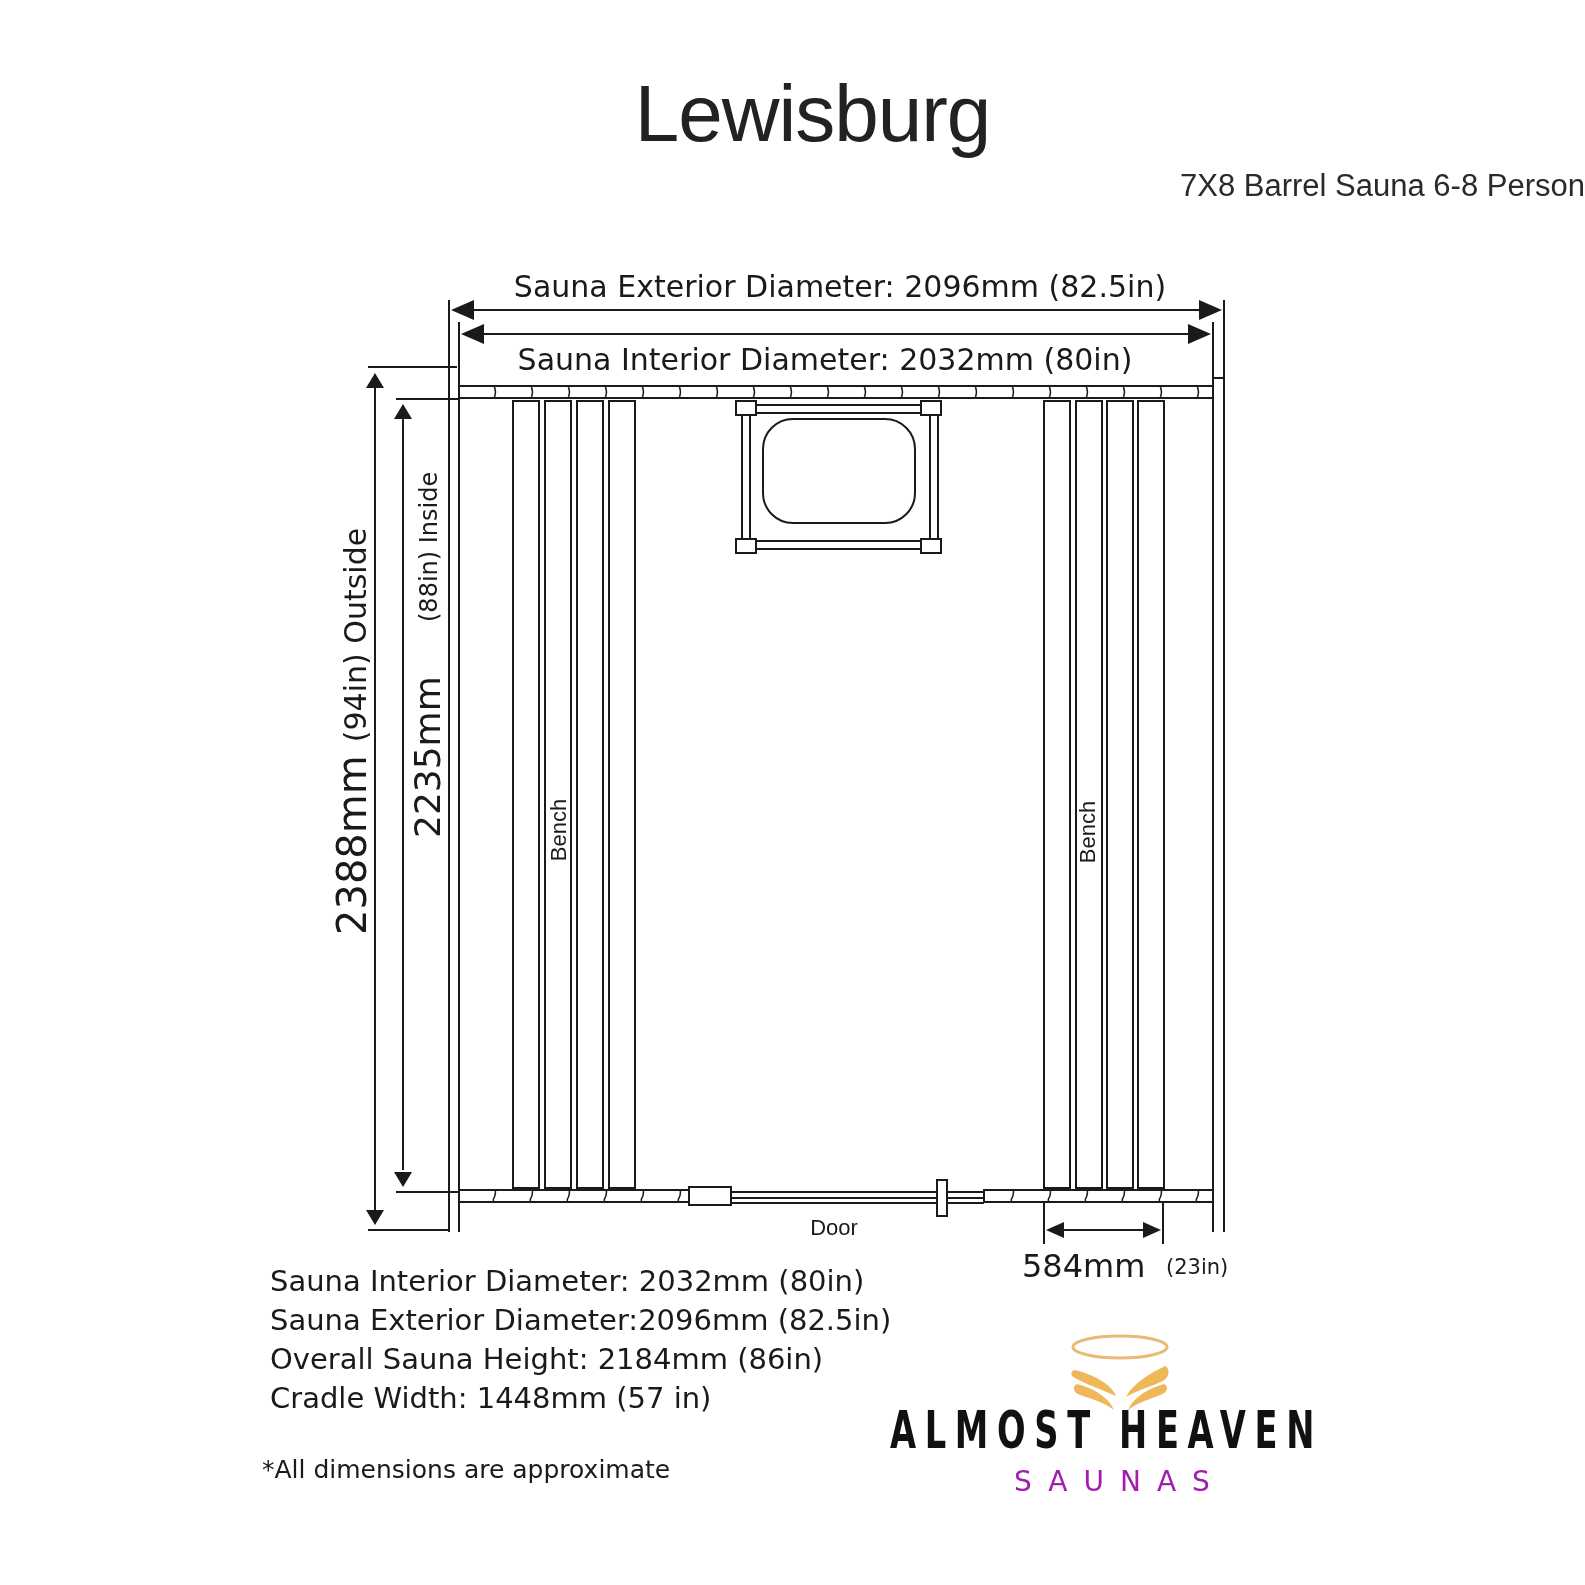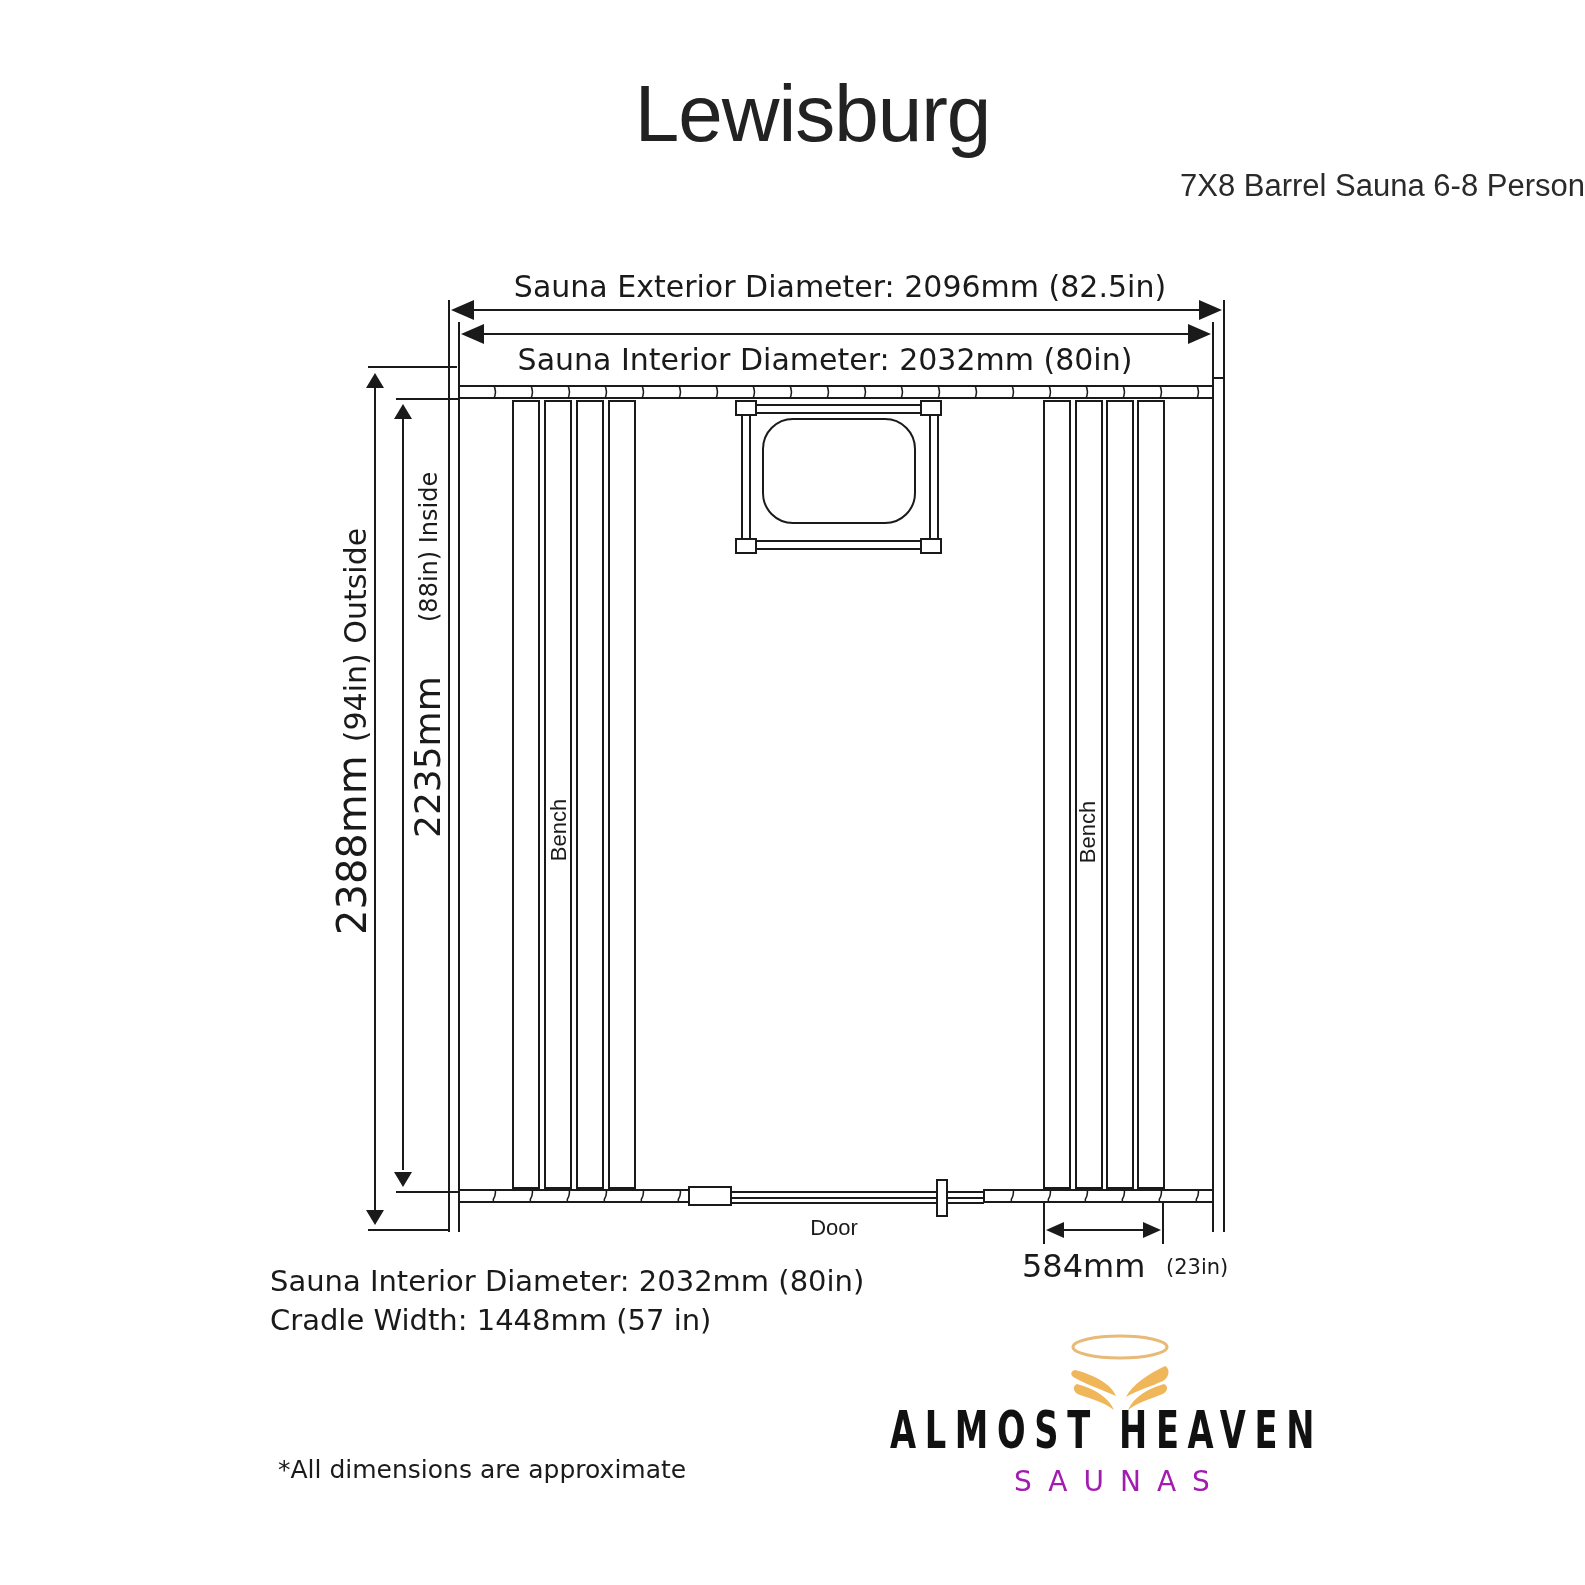--- a/index.html
+++ b/index.html
@@ -2,21 +2,21 @@
 <html><head>
 <meta charset="utf-8">
 <style>
   html, body { margin: 0; padding: 0; background: #ffffff; }
   body { width: 1585px; height: 1585px; position: relative; overflow: hidden; font-family: "DejaVu Sans", sans-serif; color: #1a1a1a; }
   .title { position: absolute; top: 68px; left: 0; width: 1585px; text-align: center; font-family: "Liberation Sans", sans-serif; font-size: 80px; color: #222; letter-spacing: -1px; padding-left: 20px; }
   .subtitle { position: absolute; top: 168px; left: 0; width: 1585px; text-align: right; font-family: "Liberation Sans", sans-serif; font-size: 31px; color: #2a2a2a; }
   svg.diagram { position: absolute; top: 0; left: 0; }
   .specs { position: absolute; left: 270px; top: 1262px; font-family: "DejaVu Sans", sans-serif; font-size: 29px; line-height: 39px; color: #1a1a1a; }
   .specs div { white-space: nowrap; }
-  .note { position: absolute; left: 262px; top: 1455px; font-family: "DejaVu Sans", sans-serif; font-size: 25px; color: #1a1a1a; margin-left: 16px; }
+  .note { position: absolute; left: 262px; top: 1455px; font-family: "DejaVu Sans", sans-serif; font-size: 25px; color: #1a1a1a; }
   .logo-word { position: absolute; left: 890px; top: 1400px; width: 460px; text-align: center; font-family: "DejaVu Sans Condensed", "DejaVu Sans", sans-serif; font-weight: bold; font-size: 52px; letter-spacing: 12px; transform: scaleX(0.72); transform-origin: left center; white-space: nowrap; color: #111; }
   .logo-sub { position: absolute; left: 1005px; top: 1465px; width: 230px; text-align: center; font-family: "DejaVu Sans", sans-serif; font-size: 28px; letter-spacing: 16px; color: #a21caf; }
 </style>
 </head>
 <body>
 
 <div class="title">Lewisburg</div>
 <div class="subtitle">7X8 Barrel Sauna 6-8 Person</div>
 
 <svg class="diagram" width="1585" height="1585" viewBox="0 0 1585 1585" xmlns="http://www.w3.org/2000/svg">
@@ -130,19 +130,21 @@
     <ellipse cx="1120" cy="1347" rx="47" ry="11" fill="none" stroke="#E9B978" stroke-width="3"></ellipse>
     <path d="M1075,1370 C1095,1375 1112,1385 1116,1396 C1108,1392 1090,1386 1075,1378 C1070,1376 1070,1371 1075,1370 z" fill="#F0B65A"></path>
     <path d="M1165,1366 C1148,1374 1132,1385 1126,1397 C1138,1390 1152,1386 1163,1381 C1170,1377 1170,1368 1165,1366 z" fill="#F0B65A"></path>
     <path d="M1077,1384 C1092,1388 1108,1396 1114,1410 C1100,1400 1088,1398 1080,1395 C1073,1393 1072,1386 1077,1384 z" fill="#F0B65A"></path>
     <path d="M1164,1384 C1150,1388 1134,1396 1128,1410 C1142,1400 1154,1398 1160,1395 C1168,1393 1169,1386 1164,1384 z" fill="#F0B65A"></path>
   </g>
 </svg>
 
 <div class="specs">
   <div>Sauna Interior Diameter: 2032mm (80in)</div>
+  <div>Sauna Exterior Diameter:2096mm (82.5in)</div>
+  <div>Overall Sauna Height: 2184mm (86in)</div>
   <div>Cradle Width: 1448mm (57 in)</div>
 </div>
 
 <div class="note">*All dimensions are approximate</div>
 
 <div class="logo-word">ALMOST HEAVEN</div>
 <div class="logo-sub">SAUNAS</div>
 
 </body></html>

